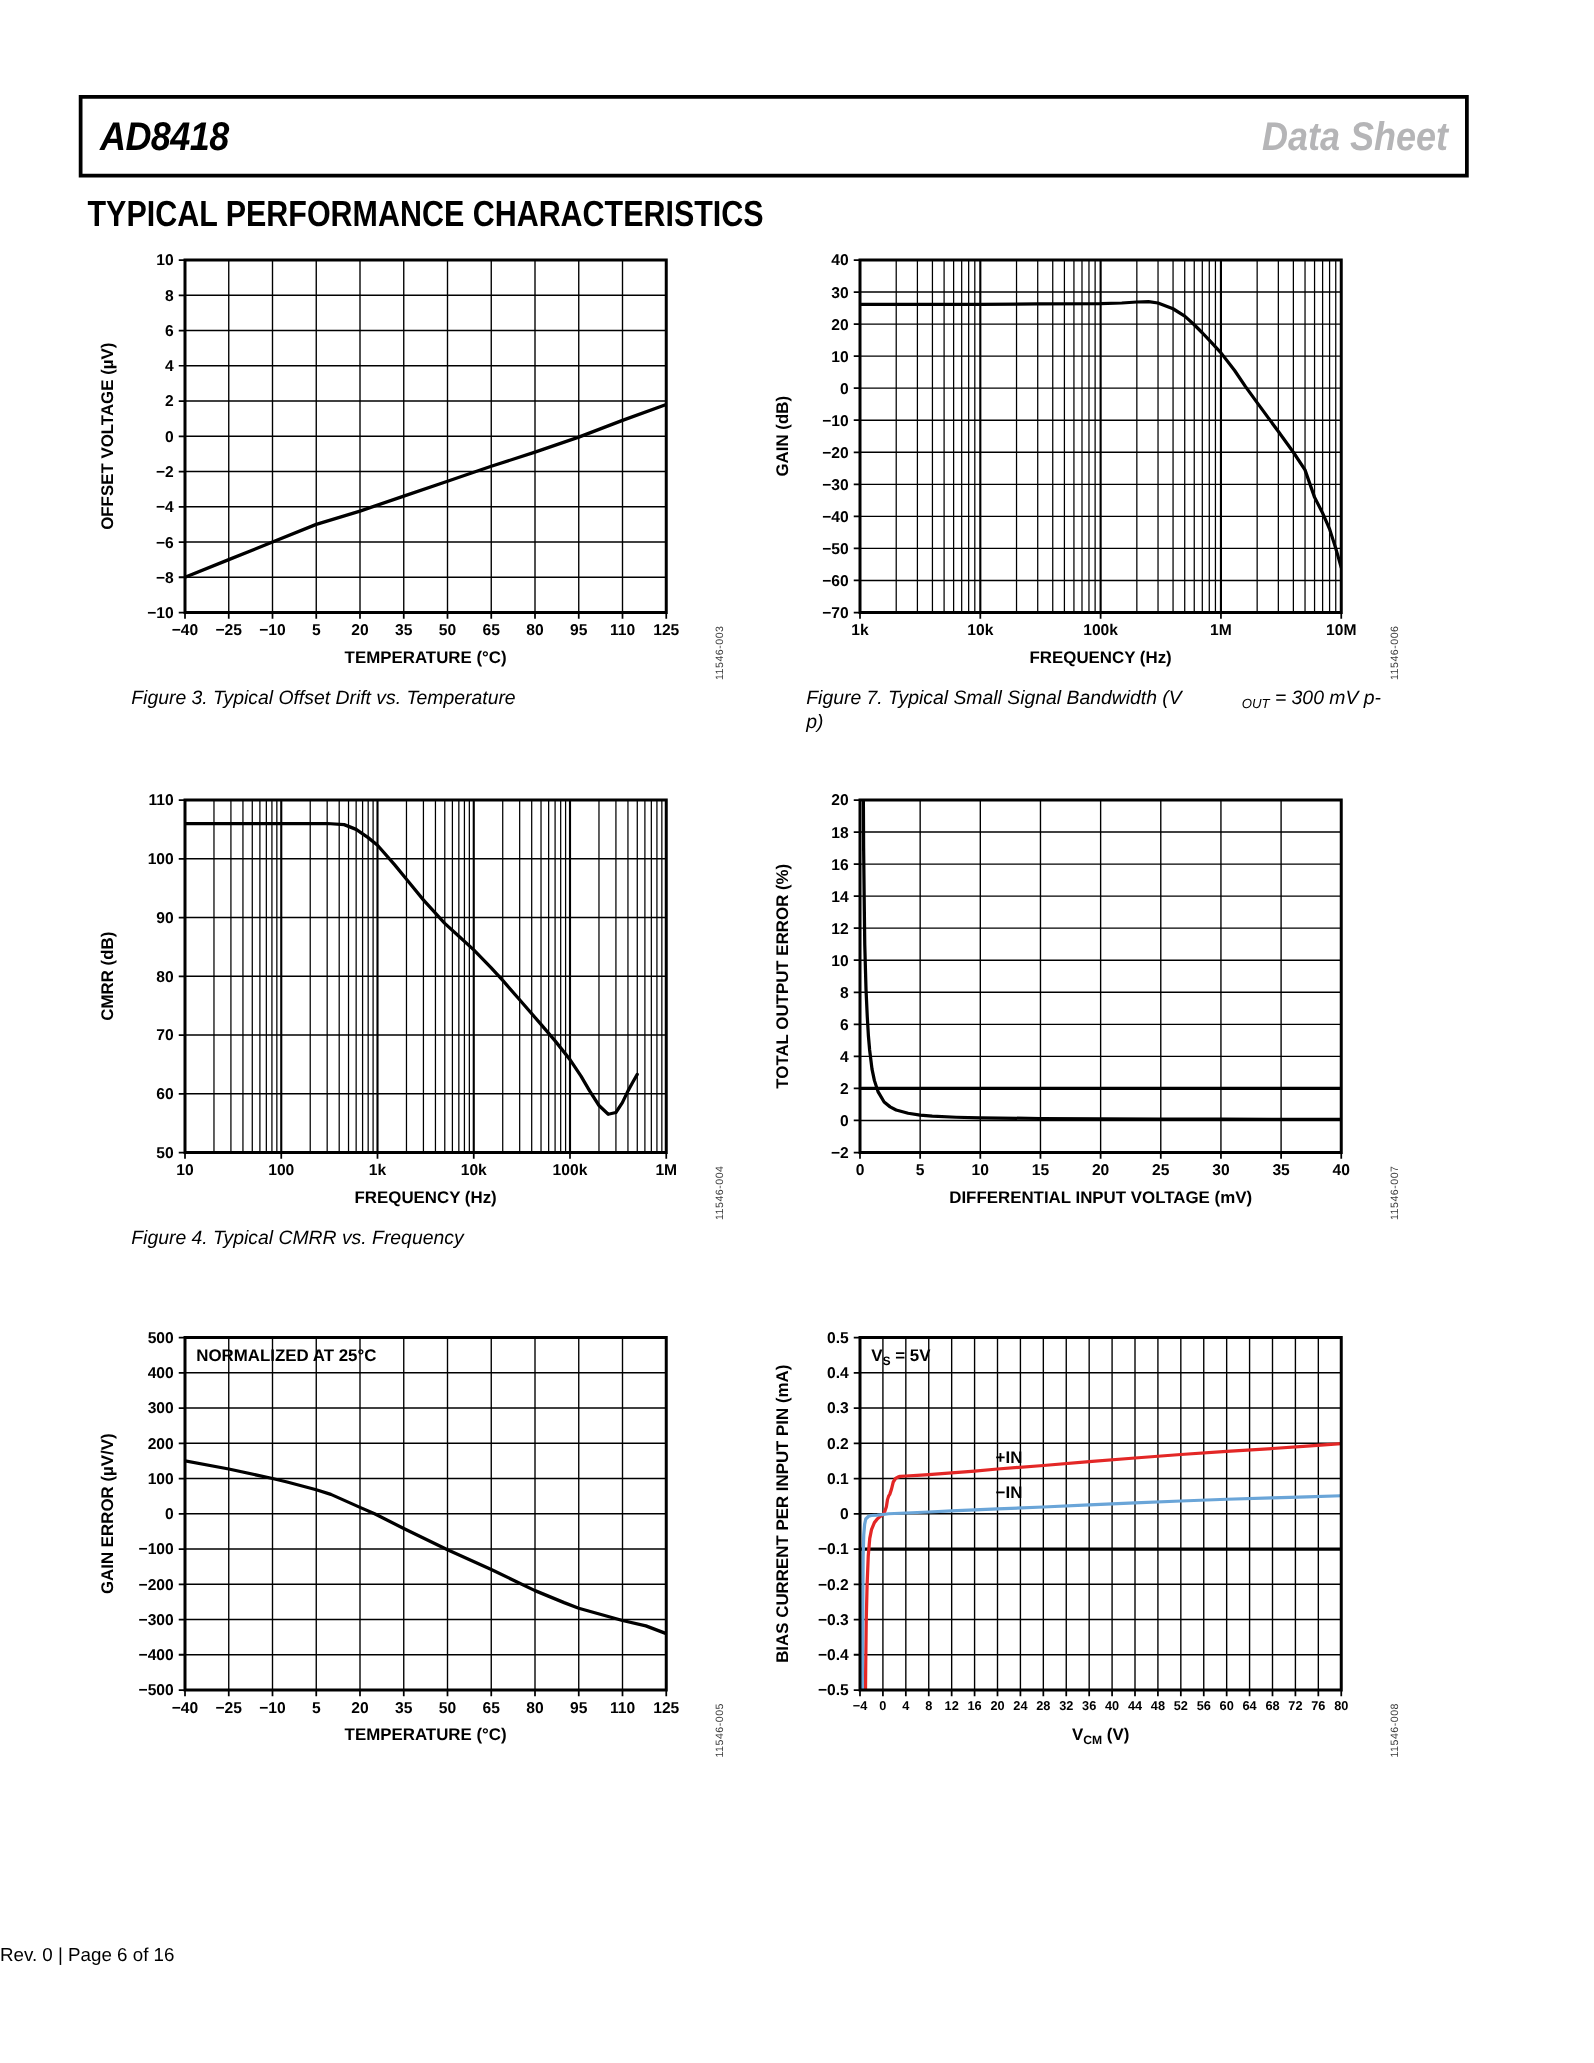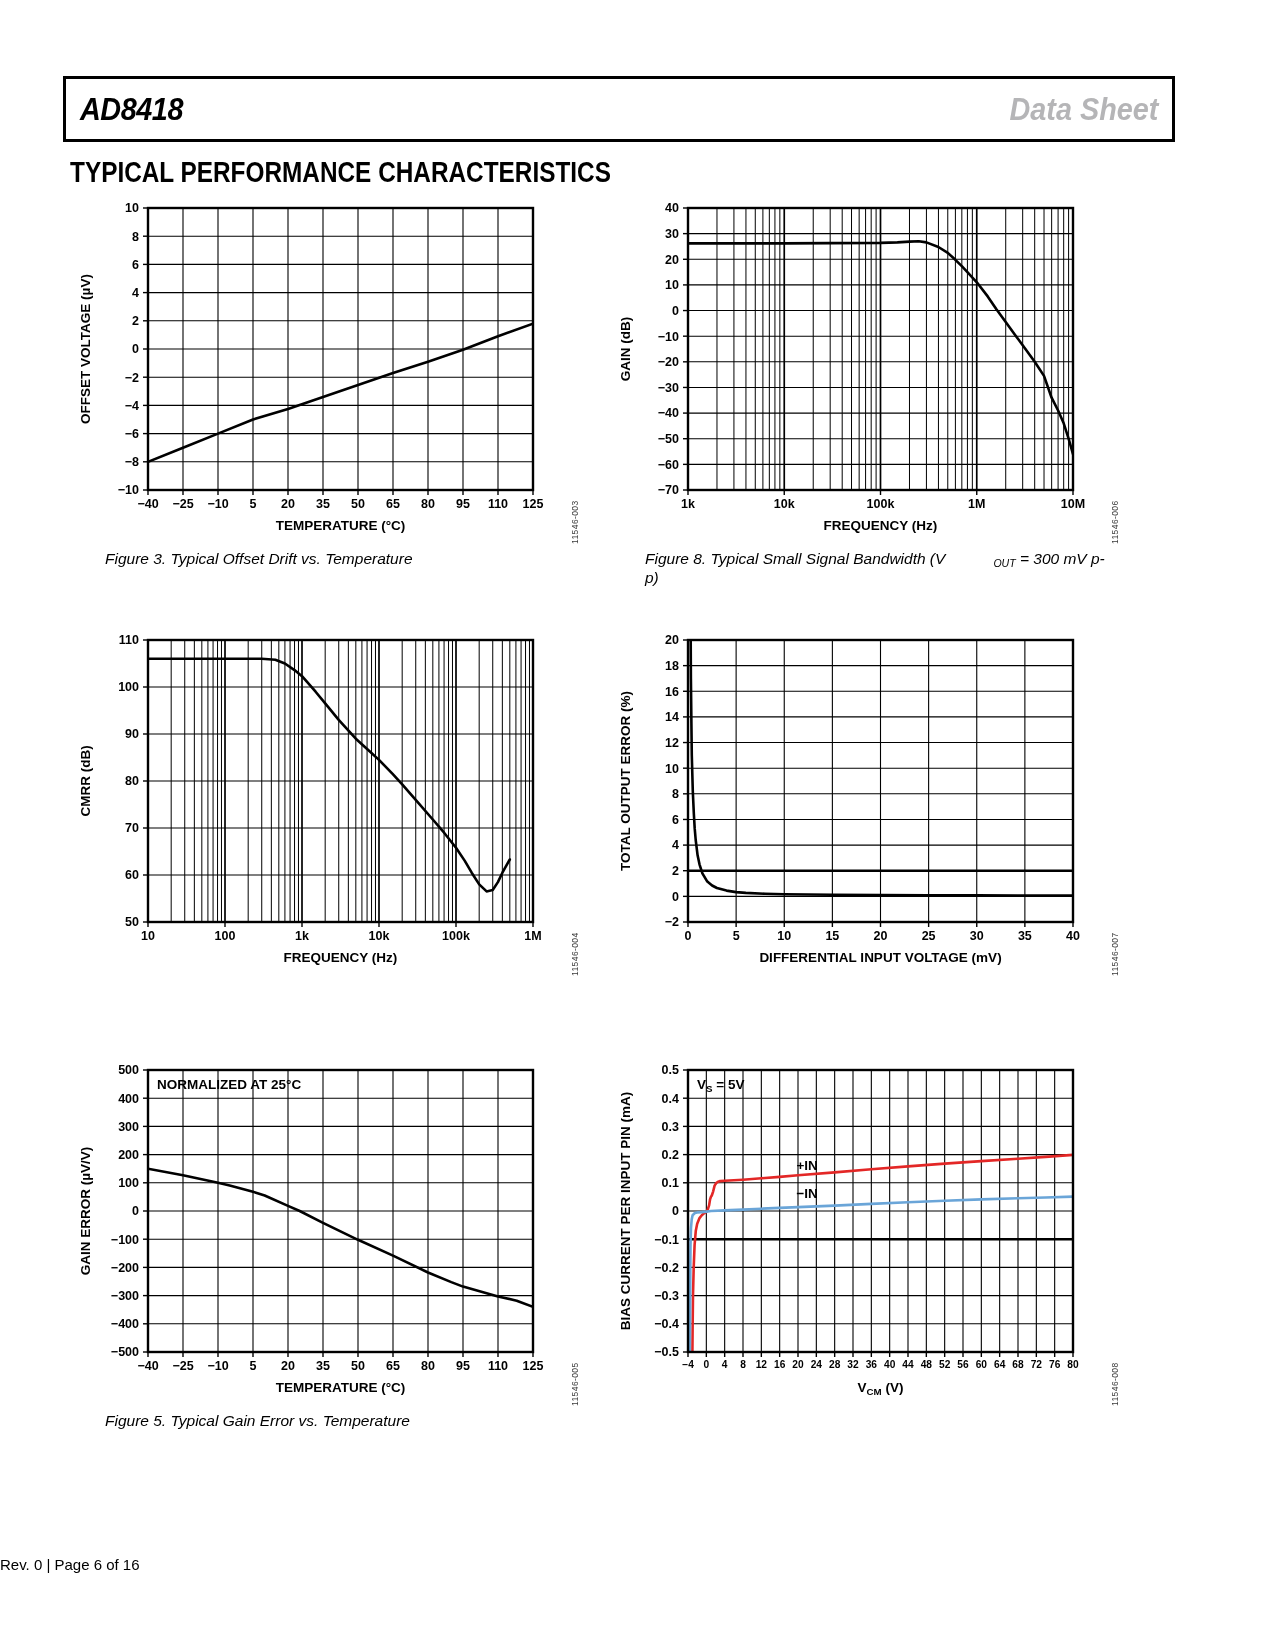--- a/index.html
+++ b/index.html
@@ -202,21 +202,21 @@
       <text x="69" y="168.21818181818182" text-anchor="end" font-size="12.5" font-weight="bold">−20</text>
       <text x="69" y="193.85454545454544" text-anchor="end" font-size="12.5" font-weight="bold">−30</text>
       <text x="69" y="219.4909090909091" text-anchor="end" font-size="12.5" font-weight="bold">−40</text>
       <text x="69" y="245.12727272727273" text-anchor="end" font-size="12.5" font-weight="bold">−50</text>
       <text x="69" y="270.76363636363635" text-anchor="end" font-size="12.5" font-weight="bold">−60</text>
       <text x="69" y="296.4" text-anchor="end" font-size="12.5" font-weight="bold">−70</text>
       <text x="270.5" y="332" text-anchor="middle" font-size="13.5" font-weight="bold"><tspan>FREQUENCY (Hz)</tspan></text>
       <text x="20" y="151" text-anchor="middle" font-size="13.5" font-weight="bold" transform="rotate(-90 20 151)"><tspan>GAIN (dB)</tspan></text>
     </svg>
   <div class="watermark">11546-006</div>
-  <div class="caption"><span>Figure 8. Typical Small Signal Bandwidth (V</span><span class="sub">OUT</span><span> = 300 mV p-p)</span></div>
+  <div class="caption"><span>Figure 7. Typical Small Signal Bandwidth (V</span><span class="sub">OUT</span><span> = 300 mV p-p)</span></div>
 </div>
 
 <div class="chart-block" style="left:60px;top:630px;">
   <svg width="500" height="340" viewBox="0 0 500 340">
       <g stroke="#000">
         <line x1="101.17930966612656" y1="10" x2="101.17930966612656" y2="292" stroke-width="1"></line>
         <line x1="114.738336613414" y1="10" x2="114.738336613414" y2="292" stroke-width="1"></line>
         <line x1="124.35861933225311" y1="10" x2="124.35861933225311" y2="292" stroke-width="1"></line>
         <line x1="131.82069033387344" y1="10" x2="131.82069033387344" y2="292" stroke-width="1"></line>
         <line x1="137.91764627954058" y1="10" x2="137.91764627954058" y2="292" stroke-width="1"></line>
@@ -295,20 +295,21 @@
       <text x="69" y="61.4" text-anchor="end" font-size="12.5" font-weight="bold">100</text>
       <text x="69" y="108.4" text-anchor="end" font-size="12.5" font-weight="bold">90</text>
       <text x="69" y="155.4" text-anchor="end" font-size="12.5" font-weight="bold">80</text>
       <text x="69" y="202.4" text-anchor="end" font-size="12.5" font-weight="bold">70</text>
       <text x="69" y="249.4" text-anchor="end" font-size="12.5" font-weight="bold">60</text>
       <text x="69" y="296.4" text-anchor="end" font-size="12.5" font-weight="bold">50</text>
       <text x="270.5" y="332" text-anchor="middle" font-size="13.5" font-weight="bold"><tspan>FREQUENCY (Hz)</tspan></text>
       <text x="20" y="151" text-anchor="middle" font-size="13.5" font-weight="bold" transform="rotate(-90 20 151)"><tspan>CMRR (dB)</tspan></text>
     </svg>
   <div class="watermark">11546-004</div>
+  <div class="caption"><span>Figure 4. Typical CMRR vs. Frequency</span></div>
 </div>
 
 <div class="chart-block" style="left:600px;top:630px;">
   <svg width="500" height="340" viewBox="0 0 500 340">
       <g stroke="#000">
         <line x1="126.125" y1="10" x2="126.125" y2="292" stroke-width="1.1"></line>
         <line x1="174.25" y1="10" x2="174.25" y2="292" stroke-width="1.1"></line>
         <line x1="222.375" y1="10" x2="222.375" y2="292" stroke-width="1.1"></line>
         <line x1="270.5" y1="10" x2="270.5" y2="292" stroke-width="1.1"></line>
         <line x1="318.625" y1="10" x2="318.625" y2="292" stroke-width="1.1"></line>
@@ -455,21 +456,20 @@
       <text x="69" y="183.6" text-anchor="end" font-size="12.5" font-weight="bold">−100</text>
       <text x="69" y="211.8" text-anchor="end" font-size="12.5" font-weight="bold">−200</text>
       <text x="69" y="240" text-anchor="end" font-size="12.5" font-weight="bold">−300</text>
       <text x="69" y="268.2" text-anchor="end" font-size="12.5" font-weight="bold">−400</text>
       <text x="69" y="296.4" text-anchor="end" font-size="12.5" font-weight="bold">−500</text>
       <text x="270.5" y="332" text-anchor="middle" font-size="13.5" font-weight="bold"><tspan>TEMPERATURE (°C)</tspan></text>
       <text x="20" y="151" text-anchor="middle" font-size="13.5" font-weight="bold" transform="rotate(-90 20 151)"><tspan>GAIN ERROR (µV/V)</tspan></text>
       <text x="87" y="29" text-anchor="start" font-size="13.5" font-weight="bold"><tspan>NORMALIZED AT 25°C</tspan></text>
     </svg>
   <div class="watermark">11546-005</div>
-  <div class="caption"><span>Figure 5. Typical Gain Error vs. Temperature</span></div>
 </div>
 
 <div class="chart-block" style="left:600px;top:1060px;">
   <svg width="500" height="340" viewBox="0 0 500 340">
       <g stroke="#000">
         <line x1="96.33333333333333" y1="10" x2="96.33333333333333" y2="292" stroke-width="1.1"></line>
         <line x1="114.66666666666666" y1="10" x2="114.66666666666666" y2="292" stroke-width="1.1"></line>
         <line x1="133" y1="10" x2="133" y2="292" stroke-width="1.1"></line>
         <line x1="151.33333333333331" y1="10" x2="151.33333333333331" y2="292" stroke-width="1.1"></line>
         <line x1="169.66666666666666" y1="10" x2="169.66666666666666" y2="292" stroke-width="1.1"></line>

